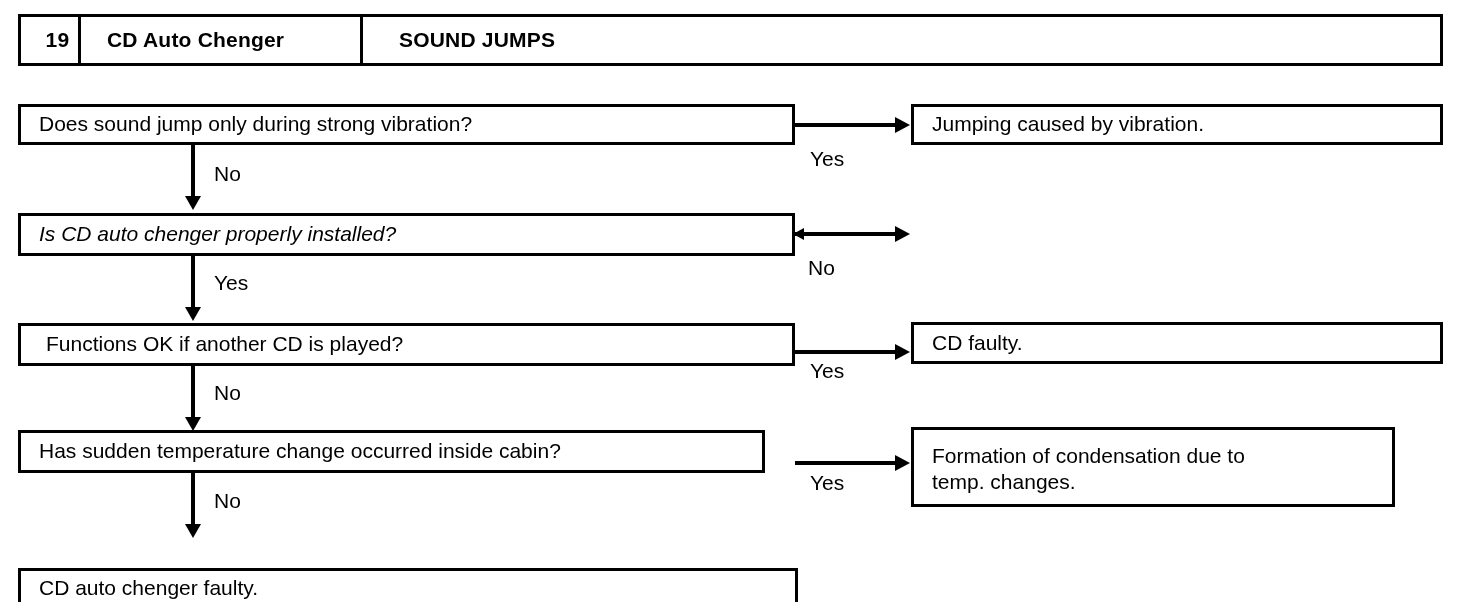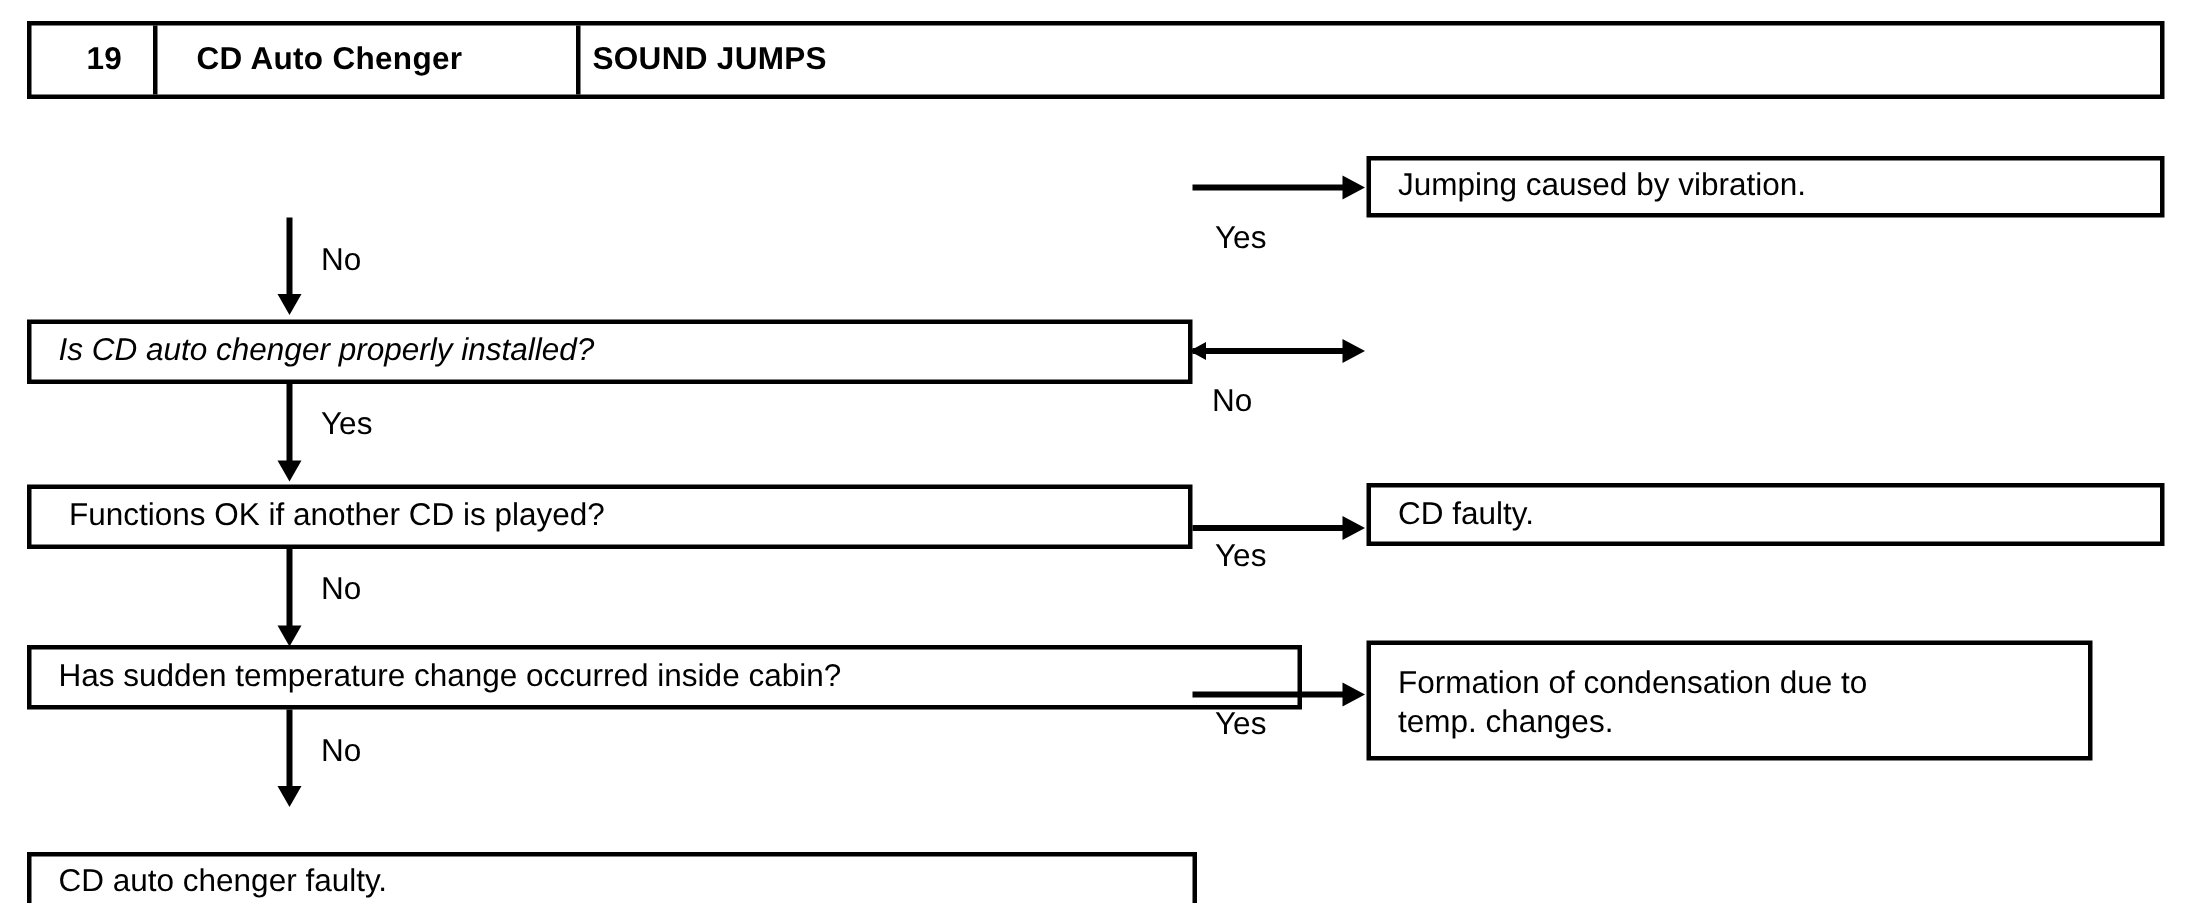--- a/index.html
+++ b/index.html
@@ -35,33 +35,33 @@
   }
   .header-cell {
     display: flex;
     align-items: center;
     box-sizing: border-box;
     font-weight: bold;
     font-size: 21px;
     letter-spacing: 0.2px;
   }
   .header-cell.num {
-    width: 84px;
+    width: 60px;
     justify-content: center;
     border-right: 3px solid #000;
     padding-left: 16px;
   }
   .header-cell.system {
     width: 282px;
     padding-left: 26px;
     border-right: 3px solid #000;
   }
   .header-cell.symptom {
     flex: 1;
-    padding-left: 8px;
+    padding-left: 36px;
   }
 
   
   .box {
     position: absolute;
     box-sizing: border-box;
     border: 3px solid #000;
     background: #fff;
     display: flex;
     align-items: center;
@@ -125,20 +125,23 @@
 <body>
 
 <div id="page">
 
   <div class="header-table">
     <div class="header-cell num">19</div>
     <div class="header-cell system">CD Auto Chenger</div>
     <div class="header-cell symptom">SOUND JUMPS</div>
   </div>
 
+  <div class="box" style="left:18px; top:104px; width:777px; height:41px;">
+    <span class="box-text">Does sound jump only during strong vibration?</span>
+  </div>
 
   <div class="vline" style="left:191px; top:145px; height:55px;"></div>
   <div class="arrow-down" style="left:185px; top:196px;"></div>
   <div class="edge-label" style="left:214px; top:163px;">No</div>
 
   <div class="hline" style="left:795px; top:123px; width:103px;"></div>
   <div class="arrow-right" style="left:895px; top:117px;"></div>
   <div class="edge-label" style="left:810px; top:148px;">Yes</div>
   <div class="box" style="left:911px; top:104px; width:532px; height:41px;text-align:center;">
     <span class="box-text">Jumping caused by vibration.</span>
@@ -161,21 +164,21 @@
   <div class="vline" style="left:191px; top:366px; height:55px;"></div>
   <div class="arrow-down" style="left:185px; top:417px;"></div>
   <div class="edge-label" style="left:214px; top:382px;">No</div>
   <div class="hline" style="left:795px; top:350px; width:103px;"></div>
   <div class="arrow-right" style="left:895px; top:344px;"></div>
   <div class="edge-label" style="left:810px; top:360px;">Yes</div>
   <div class="box" style="left:911px; top:322px; width:532px; height:42px;">
     <span class="box-text">CD faulty.</span>
   </div>
 
-  <div class="box" style="left:18px; top:430px; width:850px; height:43px;">
+  <div class="box" style="left:18px; top:430px; width:747px; height:43px;">
     <span class="box-text">Has sudden temperature change occurred inside cabin?</span>
   </div>
   <div class="vline" style="left:191px; top:473px; height:55px;"></div>
   <div class="arrow-down" style="left:185px; top:524px;"></div>
   <div class="edge-label" style="left:214px; top:490px;">No</div>
   <div class="hline" style="left:795px; top:461px; width:103px;"></div>
   <div class="arrow-right" style="left:895px; top:455px;"></div>
   <div class="edge-label" style="left:810px; top:472px;">Yes</div>
   <div class="box two-line" style="left:911px; top:427px; width:484px; height:80px;align-items:center;">
     <span class="box-text">Formation of condensation due to

